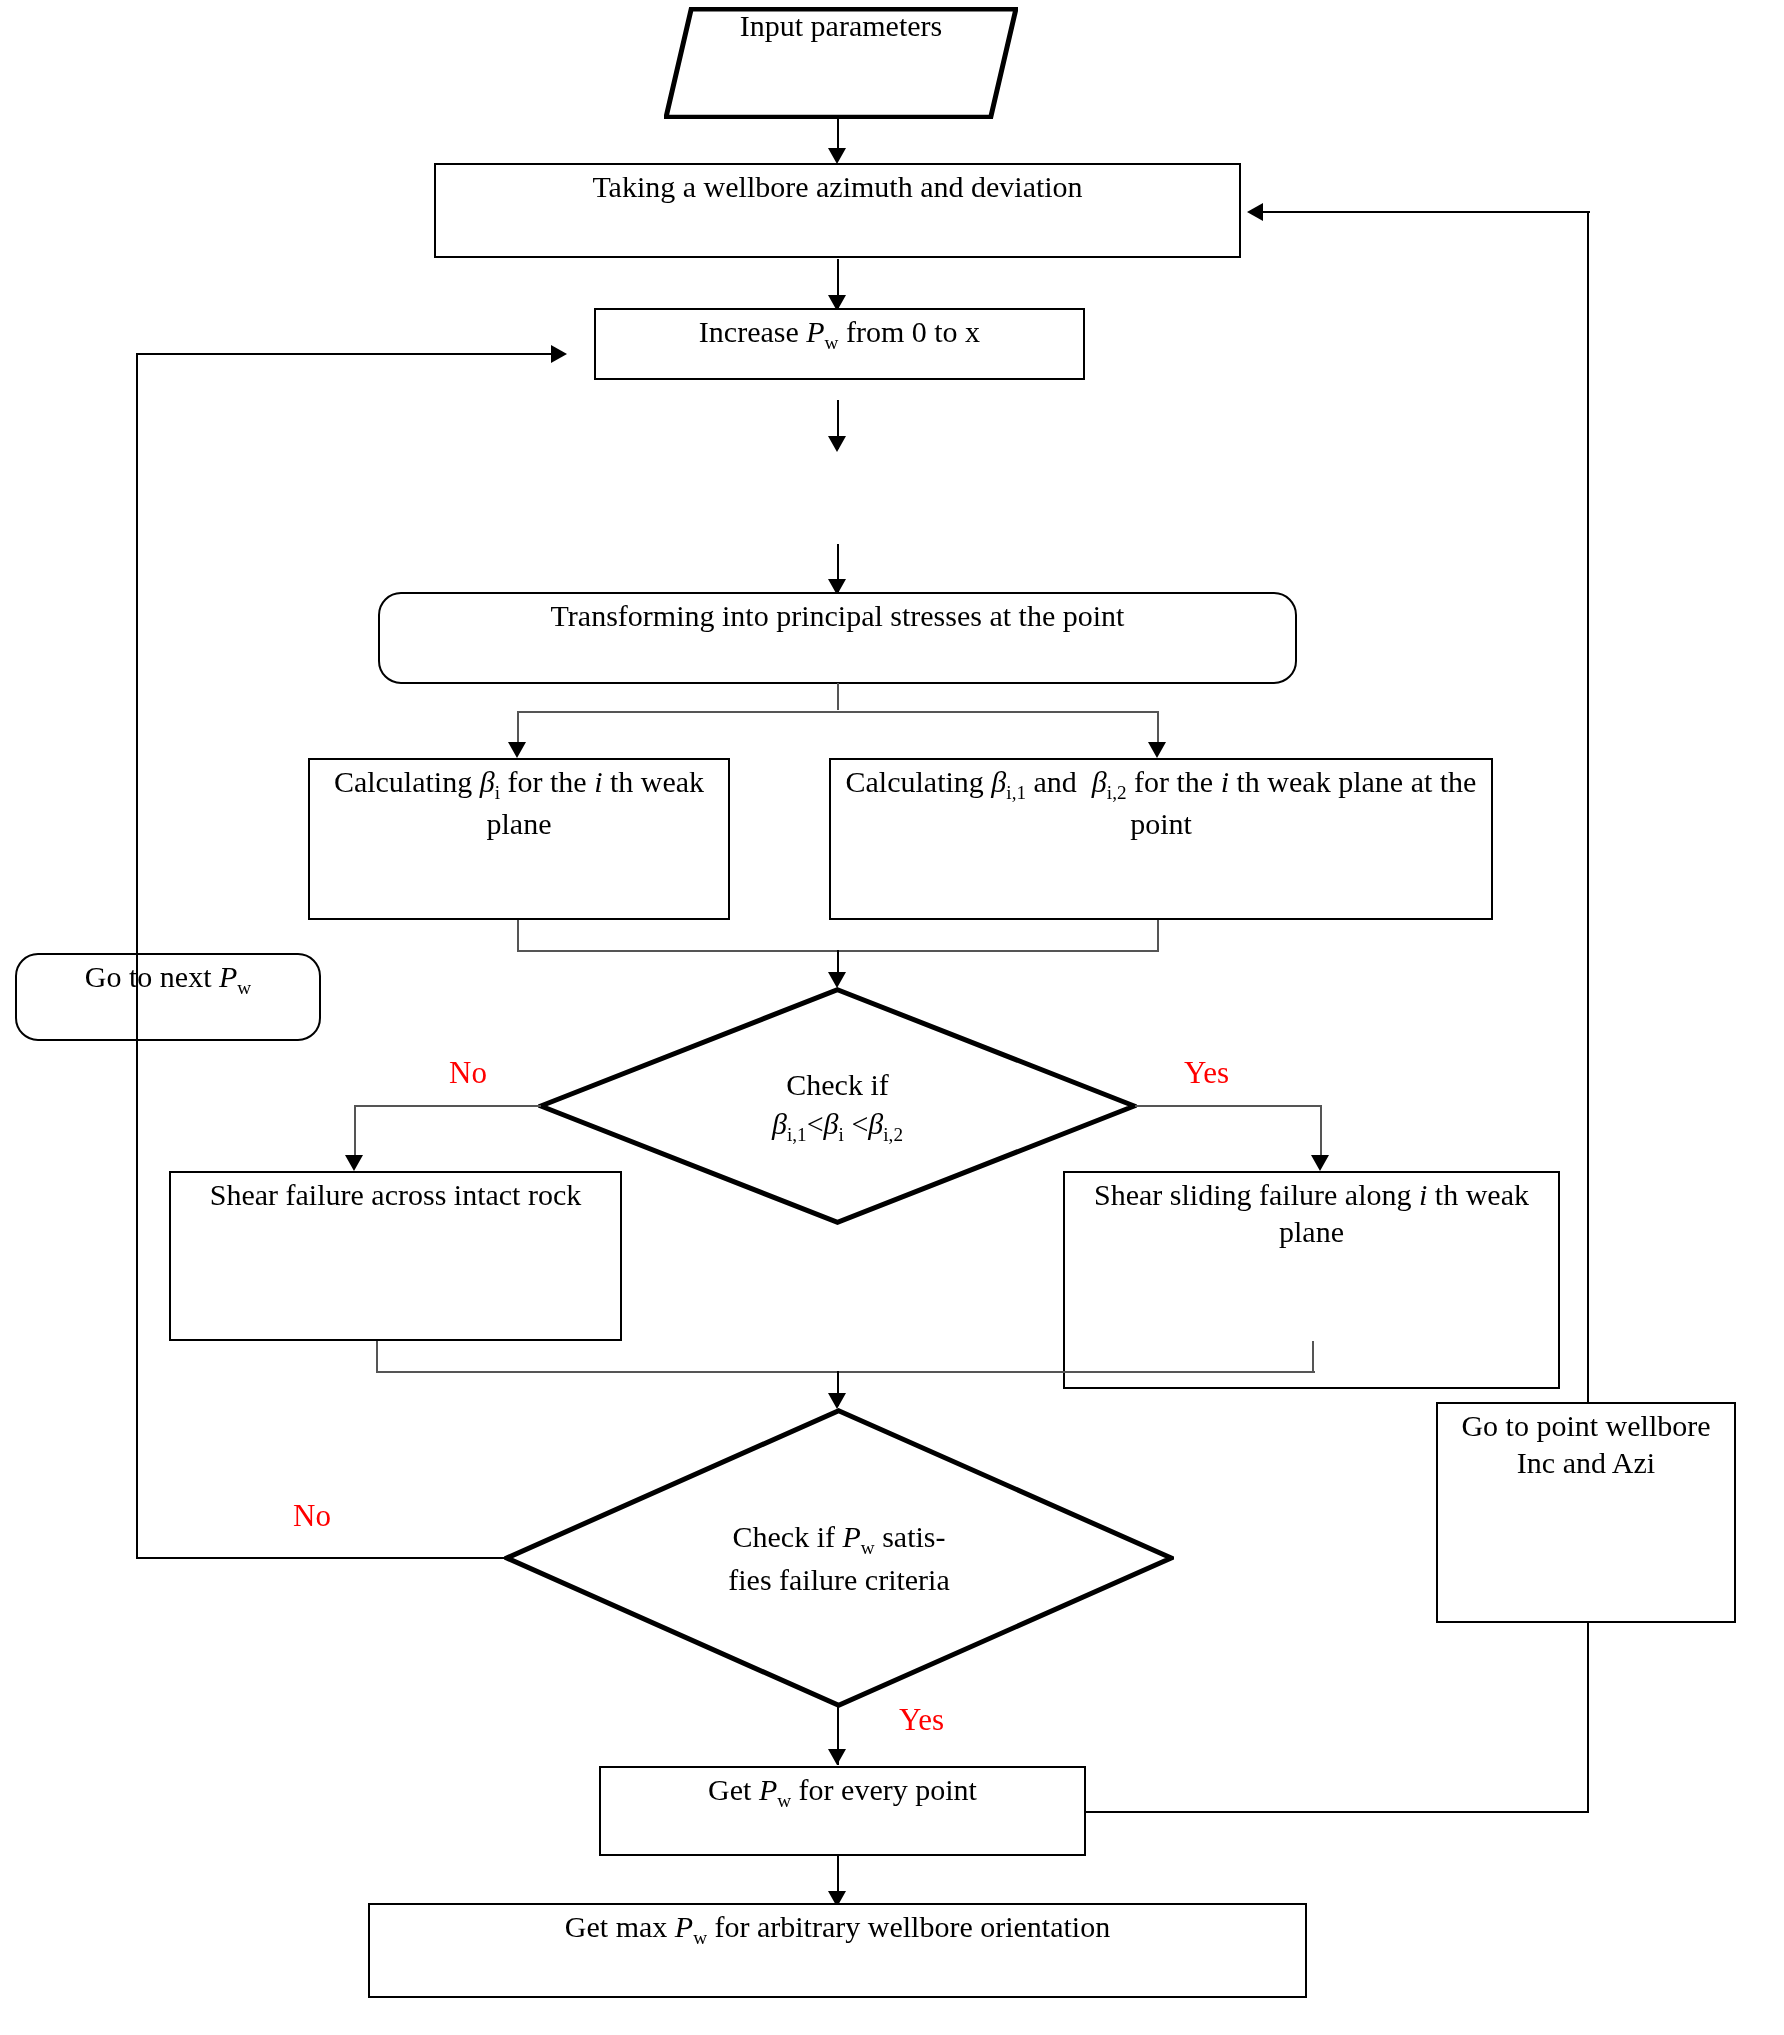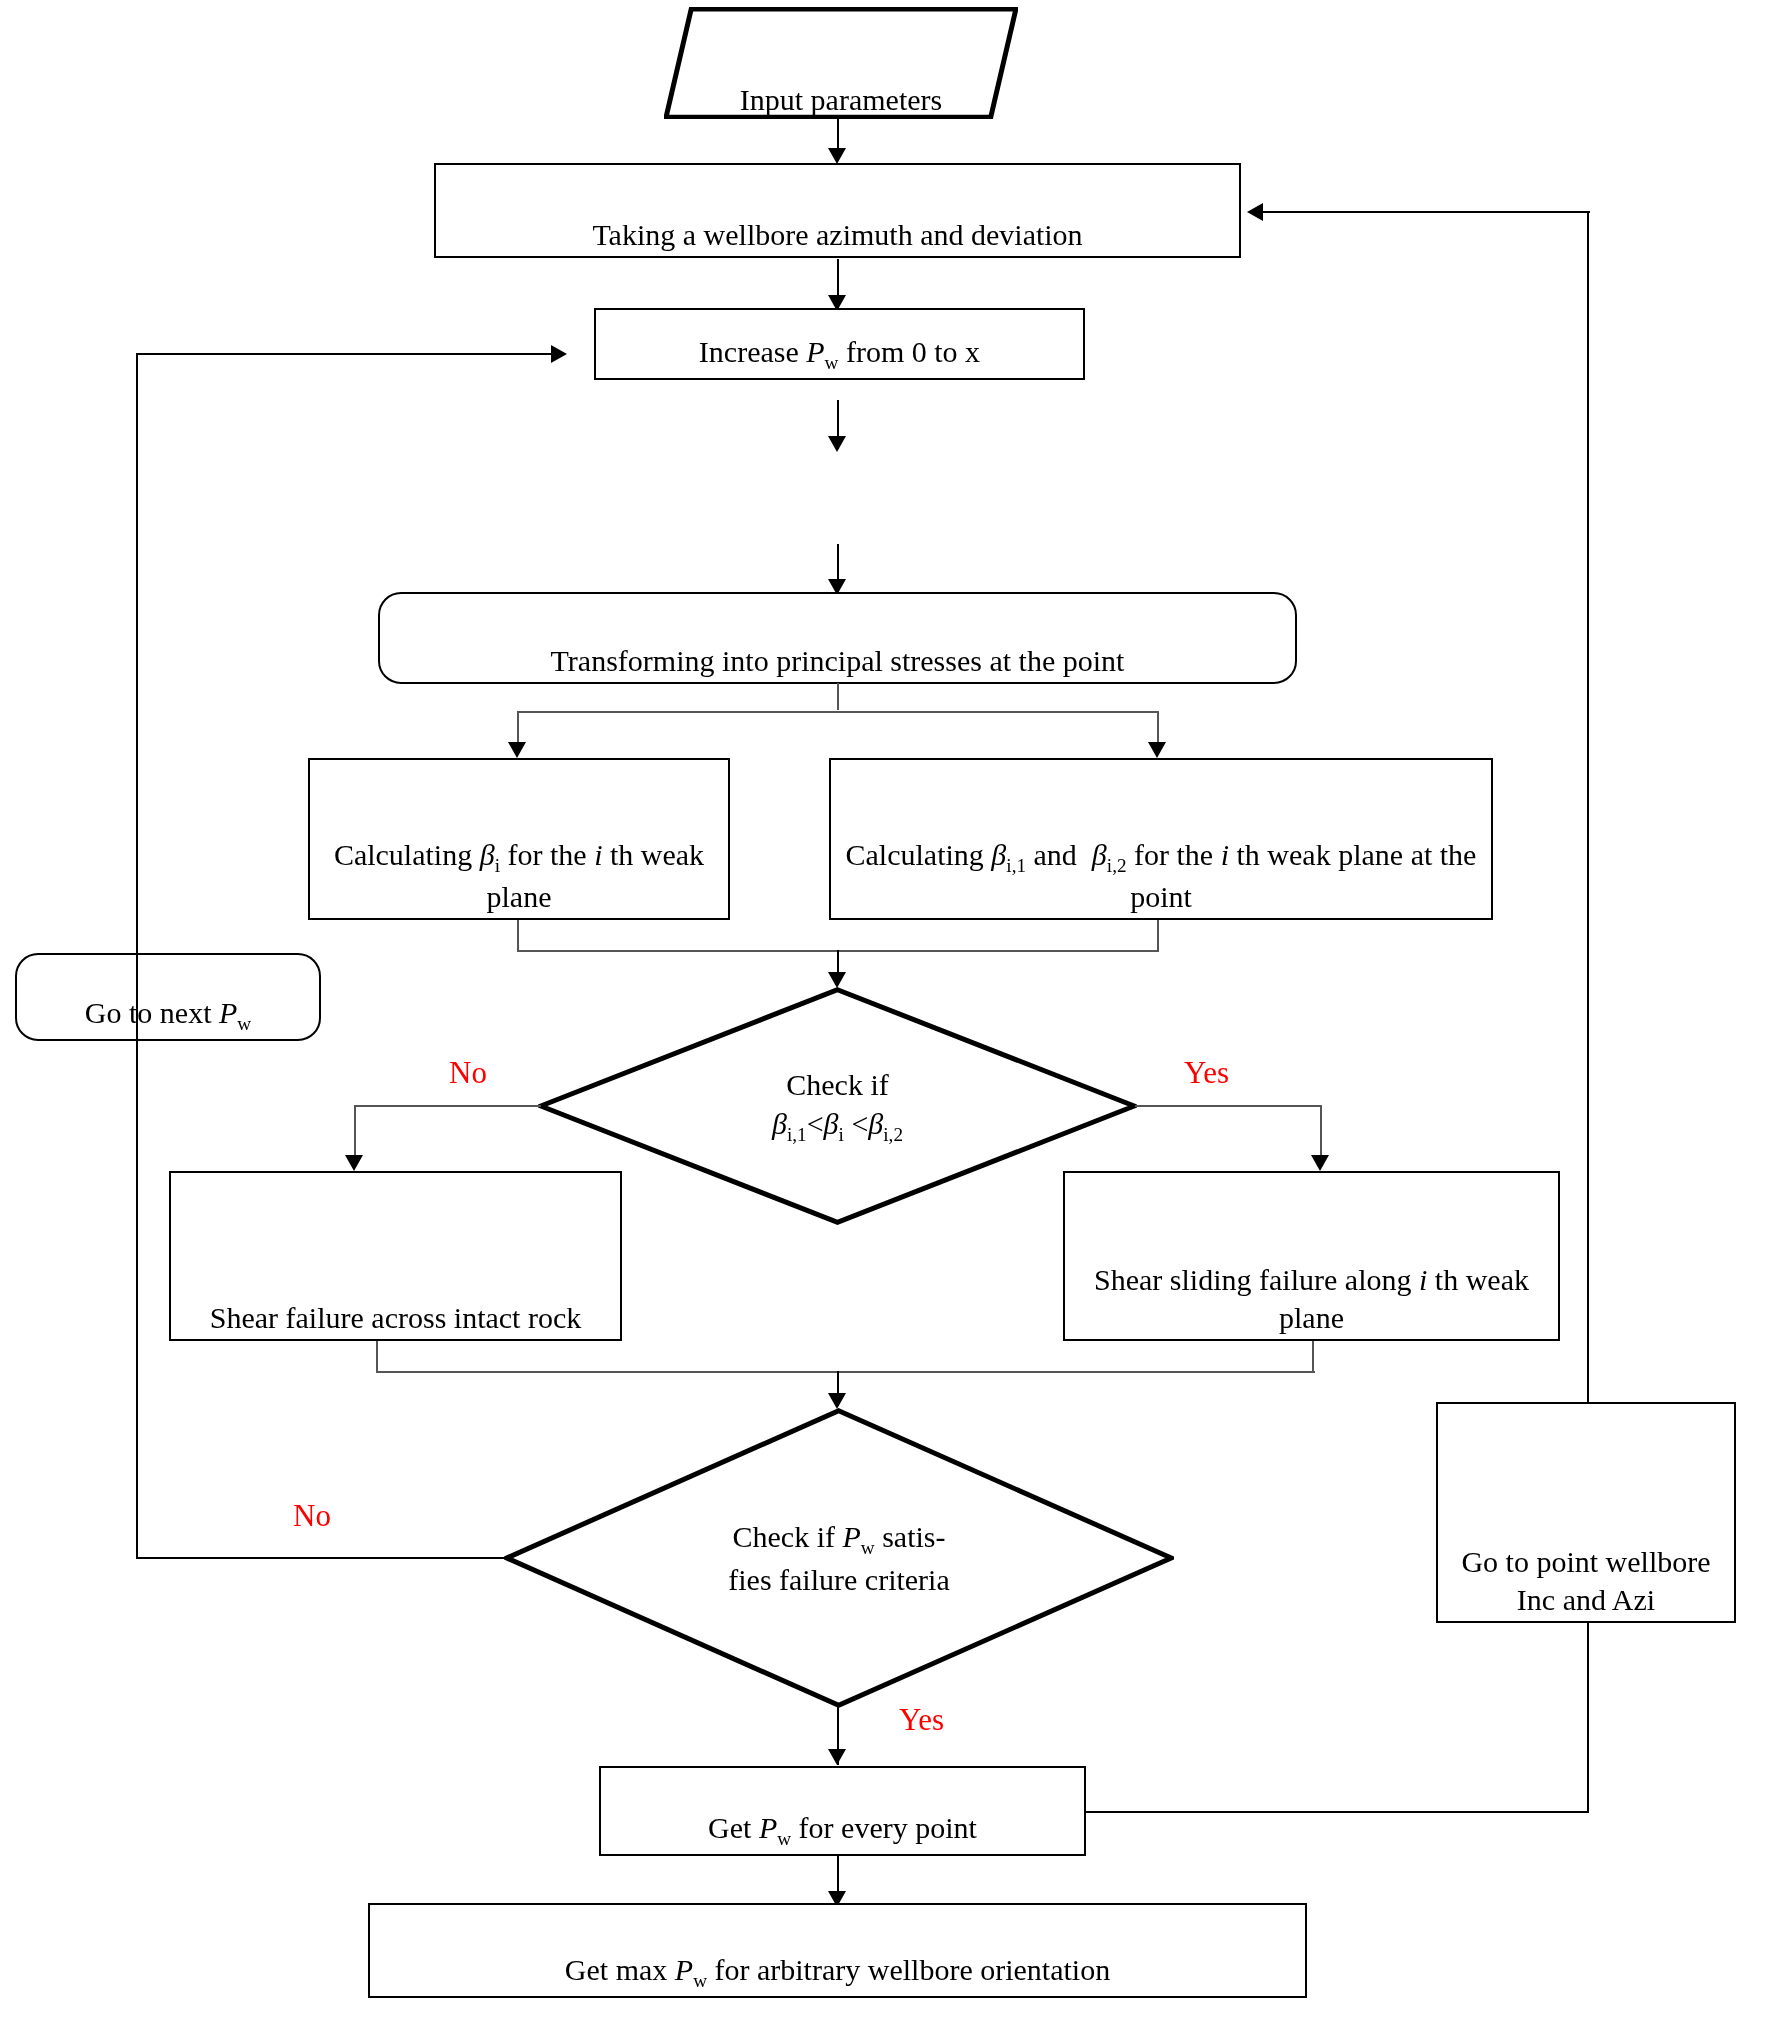--- a/index.html
+++ b/index.html
@@ -17,21 +17,21 @@
     height: 2035px;
     background: #ffffff;
     overflow: hidden;
   }
   .node {
     position: absolute;
     box-sizing: border-box;
     border: 2px solid #000000;
     background: #ffffff;
     display: flex;
-    align-items: flex-end;
+    align-items: flex-start;
     justify-content: center;
     text-align: center;
     line-height: 1.25;
     font-size: 30px;
     padding: 2.7px 6.8px;
   }
   .node.para {
     border: none;
     background: transparent;
     padding: 0;
@@ -182,21 +182,21 @@
 
   <div class="edge h grey" style="left:1135px; top:1105px; width:187px;"></div>
   <div class="edge v grey" style="left:1320px; top:1105px; height:58px;"></div>
   <div class="arrow down" style="left:1311px; top:1155px;"></div>
   <div class="elabel" style="left:1184px; top:1055px;">Yes</div>
 
   <div class="node" style="left:169px; top:1171px; width:453px; height:170px;">
     <span>Shear failure across intact rock</span>
   </div>
 
-  <div class="node" style="left:1063px; top:1171px; width:497px; height:170px;">
+  <div class="node" style="left:1063px; top:1171px; width:497px; height:218px;">
     <span>Shear sliding failure along <i class="v">i</i> th weak plane</span>
   </div>
 
   <div class="edge v grey" style="left:376px; top:1341px; height:30px;"></div>
   <div class="edge v grey" style="left:1312px; top:1341px; height:30px;"></div>
   <div class="edge h grey" style="left:376px; top:1371px; width:939px;"></div>
   <div class="edge v" style="left:837px; top:1371px; height:35px;"></div>
   <div class="arrow down" style="left:828px; top:1393px;"></div>
 
   <div class="diamond" style="left:504px; top:1408px; width:670px; height:300px;">

